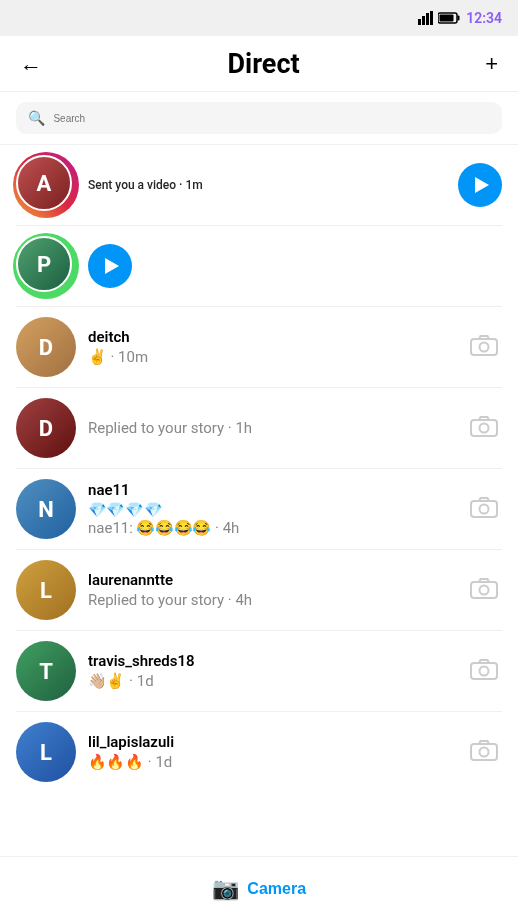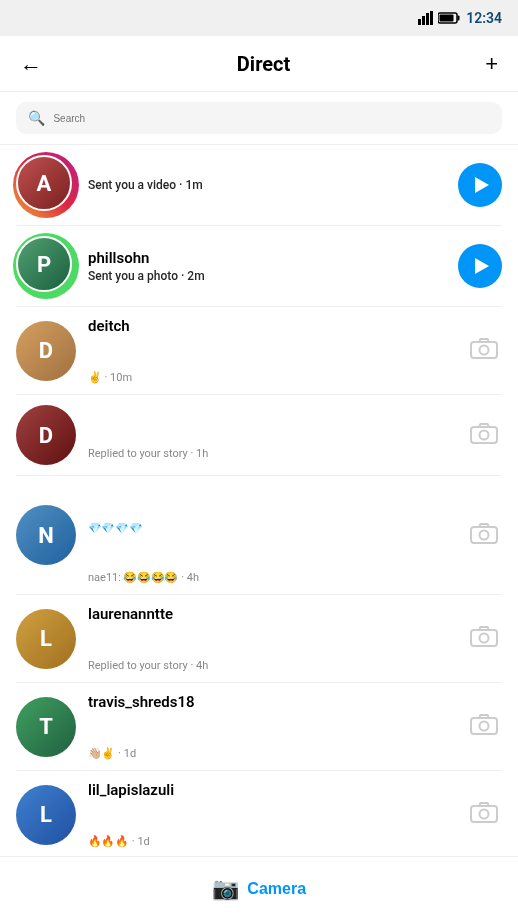--- a/index.html
+++ b/index.html
@@ -17,40 +17,40 @@
       background: #f0f0f0;
       display: flex;
       align-items: center;
       justify-content: flex-end;
       padding: 0 16px;
       gap: 6px;
     }
     .status-time {
       font-size: 14px;
       font-weight: 600;
-      color: #0c4a6e;
+      color: #8b5cf6;
     }
     .status-icons {
       display: flex;
       align-items: center;
       gap: 4px;
     }
 
     
     .header {
       height: 56px;
       background: #fff;
       display: flex;
       align-items: center;
       justify-content: space-between;
       padding: 0 16px;
       border-bottom: 1px solid #efefef;
     }
     .header-title {
-      font-size: 20px;
+      font-size: 27px;
       font-weight: 700;
       color: #000;
     }
     .header-btn {
       background: none;
       border: none;
       cursor: pointer;
       padding: 4px;
       font-size: 22px;
       color: #000;
@@ -138,26 +138,25 @@
       flex: 1;
       min-width: 0;
     }
     .conv-username {
       font-size: 15px;
       font-weight: 600;
       color: #000;
       margin-bottom: 2px;
     }
     .conv-message {
-      font-size: 11px;
+      font-size: 15px;
       color: #888;
       white-space: nowrap;
       overflow: hidden;
       text-overflow: ellipsis;
-      margin-top: 36px;
     }
     .conv-message-bold {
       font-size: 12px;
       color: #262626;
       font-weight: 500;
     }
 
     
     .conv-action {
       flex-shrink: 0;
@@ -286,24 +285,20 @@
   </li>
     <li class="divider"></li>
     <li class="conv-item">
 
       <div class="avatar-wrap">
         <div class="story-ring-green"></div>
         <div class="avatar-inner" style="background: linear-gradient(135deg, #50a070, #1a6040);">
           <span style="font-size:22px;font-weight:700;color:#fff">P</span>
         </div>
       </div>
-    <div class="conv-content">
-      <div class="conv-username">phillsohn</div>
-      <div class="conv-message-bold">Sent you a photo · 2m</div>
-    </div>
 
       <div class="conv-action">
         <button class="play-btn">
           <div class="play-triangle"></div>
         </button>
       </div>
   </li>
     <li class="divider"></li>
     <li class="conv-item">
 
@@ -351,20 +346,21 @@
   </li>
     <li class="divider"></li>
     <li class="conv-item">
 
       <div class="avatar-wrap">
         <div style="width:60px;height:60px;border-radius:50%;background:linear-gradient(135deg, #5090c0, #2060a0);display:flex;align-items:center;justify-content:center;">
           <span style="font-size:22px;font-weight:700;color:#fff">N</span>
         </div>
       </div>
     <div class="conv-content">
+      <div class="conv-username">nae11</div>
 
       <div class="conv-message">💎💎💎💎</div>
       <div class="conv-message">nae11: 😂😂😂😂 · 4h</div>
     </div>
 
       <div class="conv-action camera-btn">
         <span class="camera-icon-glyph">
           <svg width="28" height="22" viewBox="0 0 28 22" fill="none">
             <rect x="1" y="5" width="26" height="16" rx="3" stroke="#ccc" stroke-width="2"></rect>
             <circle cx="14" cy="13" r="4.5" stroke="#ccc" stroke-width="2"></circle>

